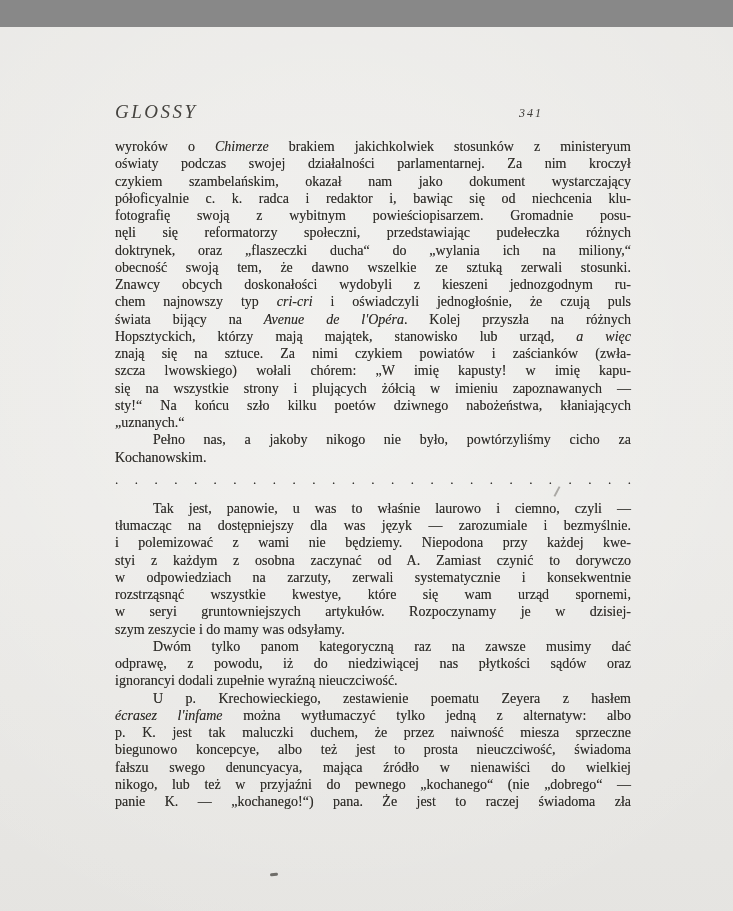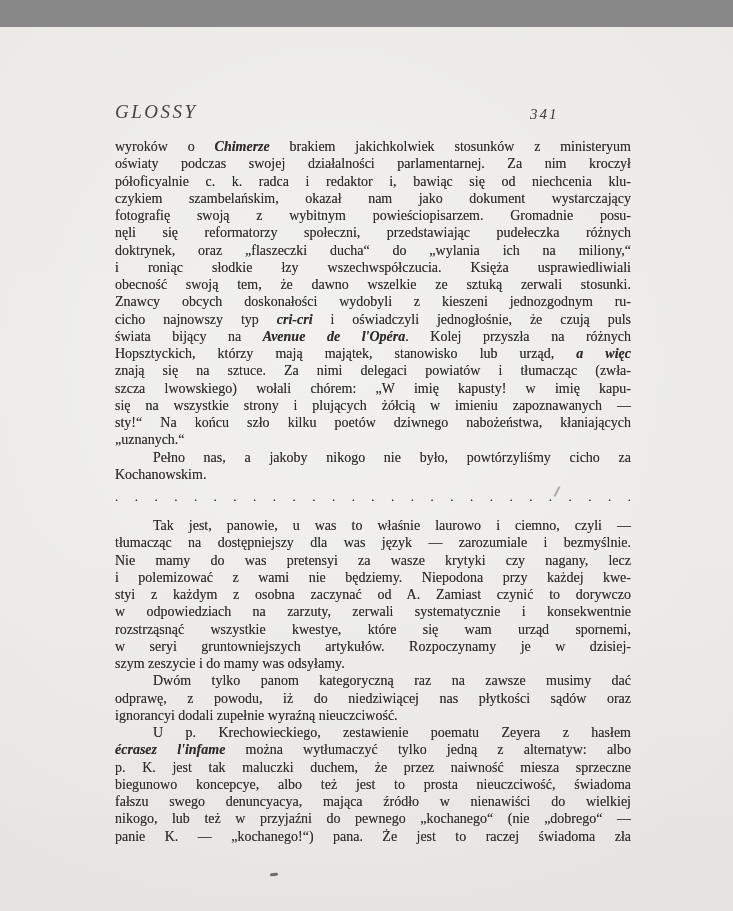--- a/index.html
+++ b/index.html
@@ -24,24 +24,24 @@
     position: absolute;
     left: 115px;
     top: 74px;
     font-style: italic;
     font-size: 19px;
     letter-spacing: 2.5px;
     color: #45433f;
   }
   .page-number {
     position: absolute;
-    left: 530px;
+    left: 519px;
     top: 79px;
     font-style: italic;
-    font-size: 15px;
+    font-size: 12px;
     letter-spacing: 2px;
     color: #3d3b37;
   }
   .text-block {
     position: absolute;
     left: 115px;
     top: 111px;
     width: 516px;
     font-size: 14px;
     line-height: 17.25px;
@@ -49,21 +49,21 @@
   }
   .para { margin: 0; }
   .para.indent .line:first-child { text-indent: 38px; }
   .line {
     text-align: justify;
     text-align-last: justify;
     text-justify: inter-word;
     white-space: normal;
   }
   .line.end { text-align-last: left; }
-  .line em { font-style: italic; font-weight: bold; }
+  .line em { font-style: italic; }
   .dots {
     text-align: justify;
     text-align-last: justify;
     font-size: 13px;
     line-height: 17px;
     margin: 5px 0 12px 0;
     color: #34322e;
   }
   .speck { position: absolute; background: #8e8c88; }
   .speck1 {
@@ -84,46 +84,44 @@
 <body>
 
 <div class="page">
   <span class="header-title">GLOSSY</span>
   <span class="page-number">341</span>
 
   <div class="text-block">
       <div class="para">
         <div class="line"><span>wyroków o </span><em>Chimerze</em><span> brakiem jakichkolwiek stosunków z ministeryum</span></div>
         <div class="line"><span>oświaty podczas swojej działalności parlamentarnej. Za nim kroczył</span></div>
+        <div class="line"><span>czykiem szambelańskim, okazał nam jako dokument wystarczający</span></div>
         <div class="line"><span>półoficyalnie c. k. radca i redaktor i, bawiąc się od niechcenia klu-</span></div>
-        <div class="line"><span>czykiem szambelańskim, okazał nam jako dokument wystarczający</span></div>
         <div class="line"><span>fotografię swoją z wybitnym powieściopisarzem. Gromadnie posu-</span></div>
         <div class="line"><span>nęli się reformatorzy społeczni, przedstawiając pudełeczka różnych</span></div>
         <div class="line"><span>doktrynek, oraz „flaszeczki ducha“ do „wylania ich na miliony,“</span></div>
-        <div class="line"><span>i roniąc słodkie łzy wszechwspółczucia. Księża usprawiedliwiali</span></div>
         <div class="line"><span>obecność swoją tem, że dawno wszelkie ze sztuką zerwali stosunki.</span></div>
         <div class="line"><span>Znawcy obcych doskonałości wydobyli z kieszeni jednozgodnym ru-</span></div>
-        <div class="line"><span>cicho najnowszy typ </span><em>cri-cri</em><span> i oświadczyli jednogłośnie, że czują puls</span></div>
+        <div class="line"><span>chem najnowszy typ </span><em>cri-cri</em><span> i oświadczyli jednogłośnie, że czują puls</span></div>
         <div class="line"><span>świata bijący na </span><em>Avenue de l'Opéra</em><span>. Kolej przyszła na różnych</span></div>
         <div class="line"><span>Hopsztyckich, którzy mają majątek, stanowisko lub urząd, </span><em>a więc</em></div>
-        <div class="line"><span>znają się na sztuce. Za nimi delegaci powiatów i tłumacząc (zwła-</span></div>
+        <div class="line"><span>znają się na sztuce. Za nimi czykiem powiatów i zaścianków (zwła-</span></div>
         <div class="line"><span>szcza lwowskiego) wołali chórem: „W imię kapusty! w imię kapu-</span></div>
         <div class="line"><span>się na wszystkie strony i plujących żółcią w imieniu zapoznawanych —</span></div>
         <div class="line"><span>sty!“ Na końcu szło kilku poetów dziwnego nabożeństwa, kłaniających</span></div>
         <div class="line end"><span>„uznanych.“</span></div>
       </div>
       <div class="para indent">
         <div class="line"><span>Pełno nas, a jakoby nikogo nie było, powtórzyliśmy cicho za</span></div>
         <div class="line end"><span>Kochanowskim.</span></div>
       </div>
       <div class="dots">. . . . . . . . . . . . . . . . . . . . . . . . . . .</div>
       <div class="para indent">
         <div class="line"><span>Tak jest, panowie, u was to właśnie laurowo i ciemno, czyli —</span></div>
         <div class="line"><span>tłumacząc na dostępniejszy dla was język — zarozumiale i bezmyślnie.</span></div>
-        <div class="line"><span>Nie mamy do was pretensyi za wasze krytyki czy nagany, lecz</span></div>
         <div class="line"><span>i polemizować z wami nie będziemy. Niepodona przy każdej kwe-</span></div>
         <div class="line"><span>styi z każdym z osobna zaczynać od A. Zamiast czynić to dorywczo</span></div>
         <div class="line"><span>w odpowiedziach na zarzuty, zerwali systematycznie i konsekwentnie</span></div>
         <div class="line"><span>rozstrząsnąć wszystkie kwestye, które się wam urząd spornemi,</span></div>
         <div class="line"><span>w seryi gruntowniejszych artykułów. Rozpoczynamy je w dzisiej-</span></div>
         <div class="line end"><span>szym zeszycie i do mamy was odsyłamy.</span></div>
       </div>
       <div class="para indent">
         <div class="line"><span>Dwóm tylko panom kategoryczną raz na zawsze musimy dać</span></div>
         <div class="line"><span>odprawę, z powodu, iż do niedziwiącej nas płytkości sądów oraz</span></div>

